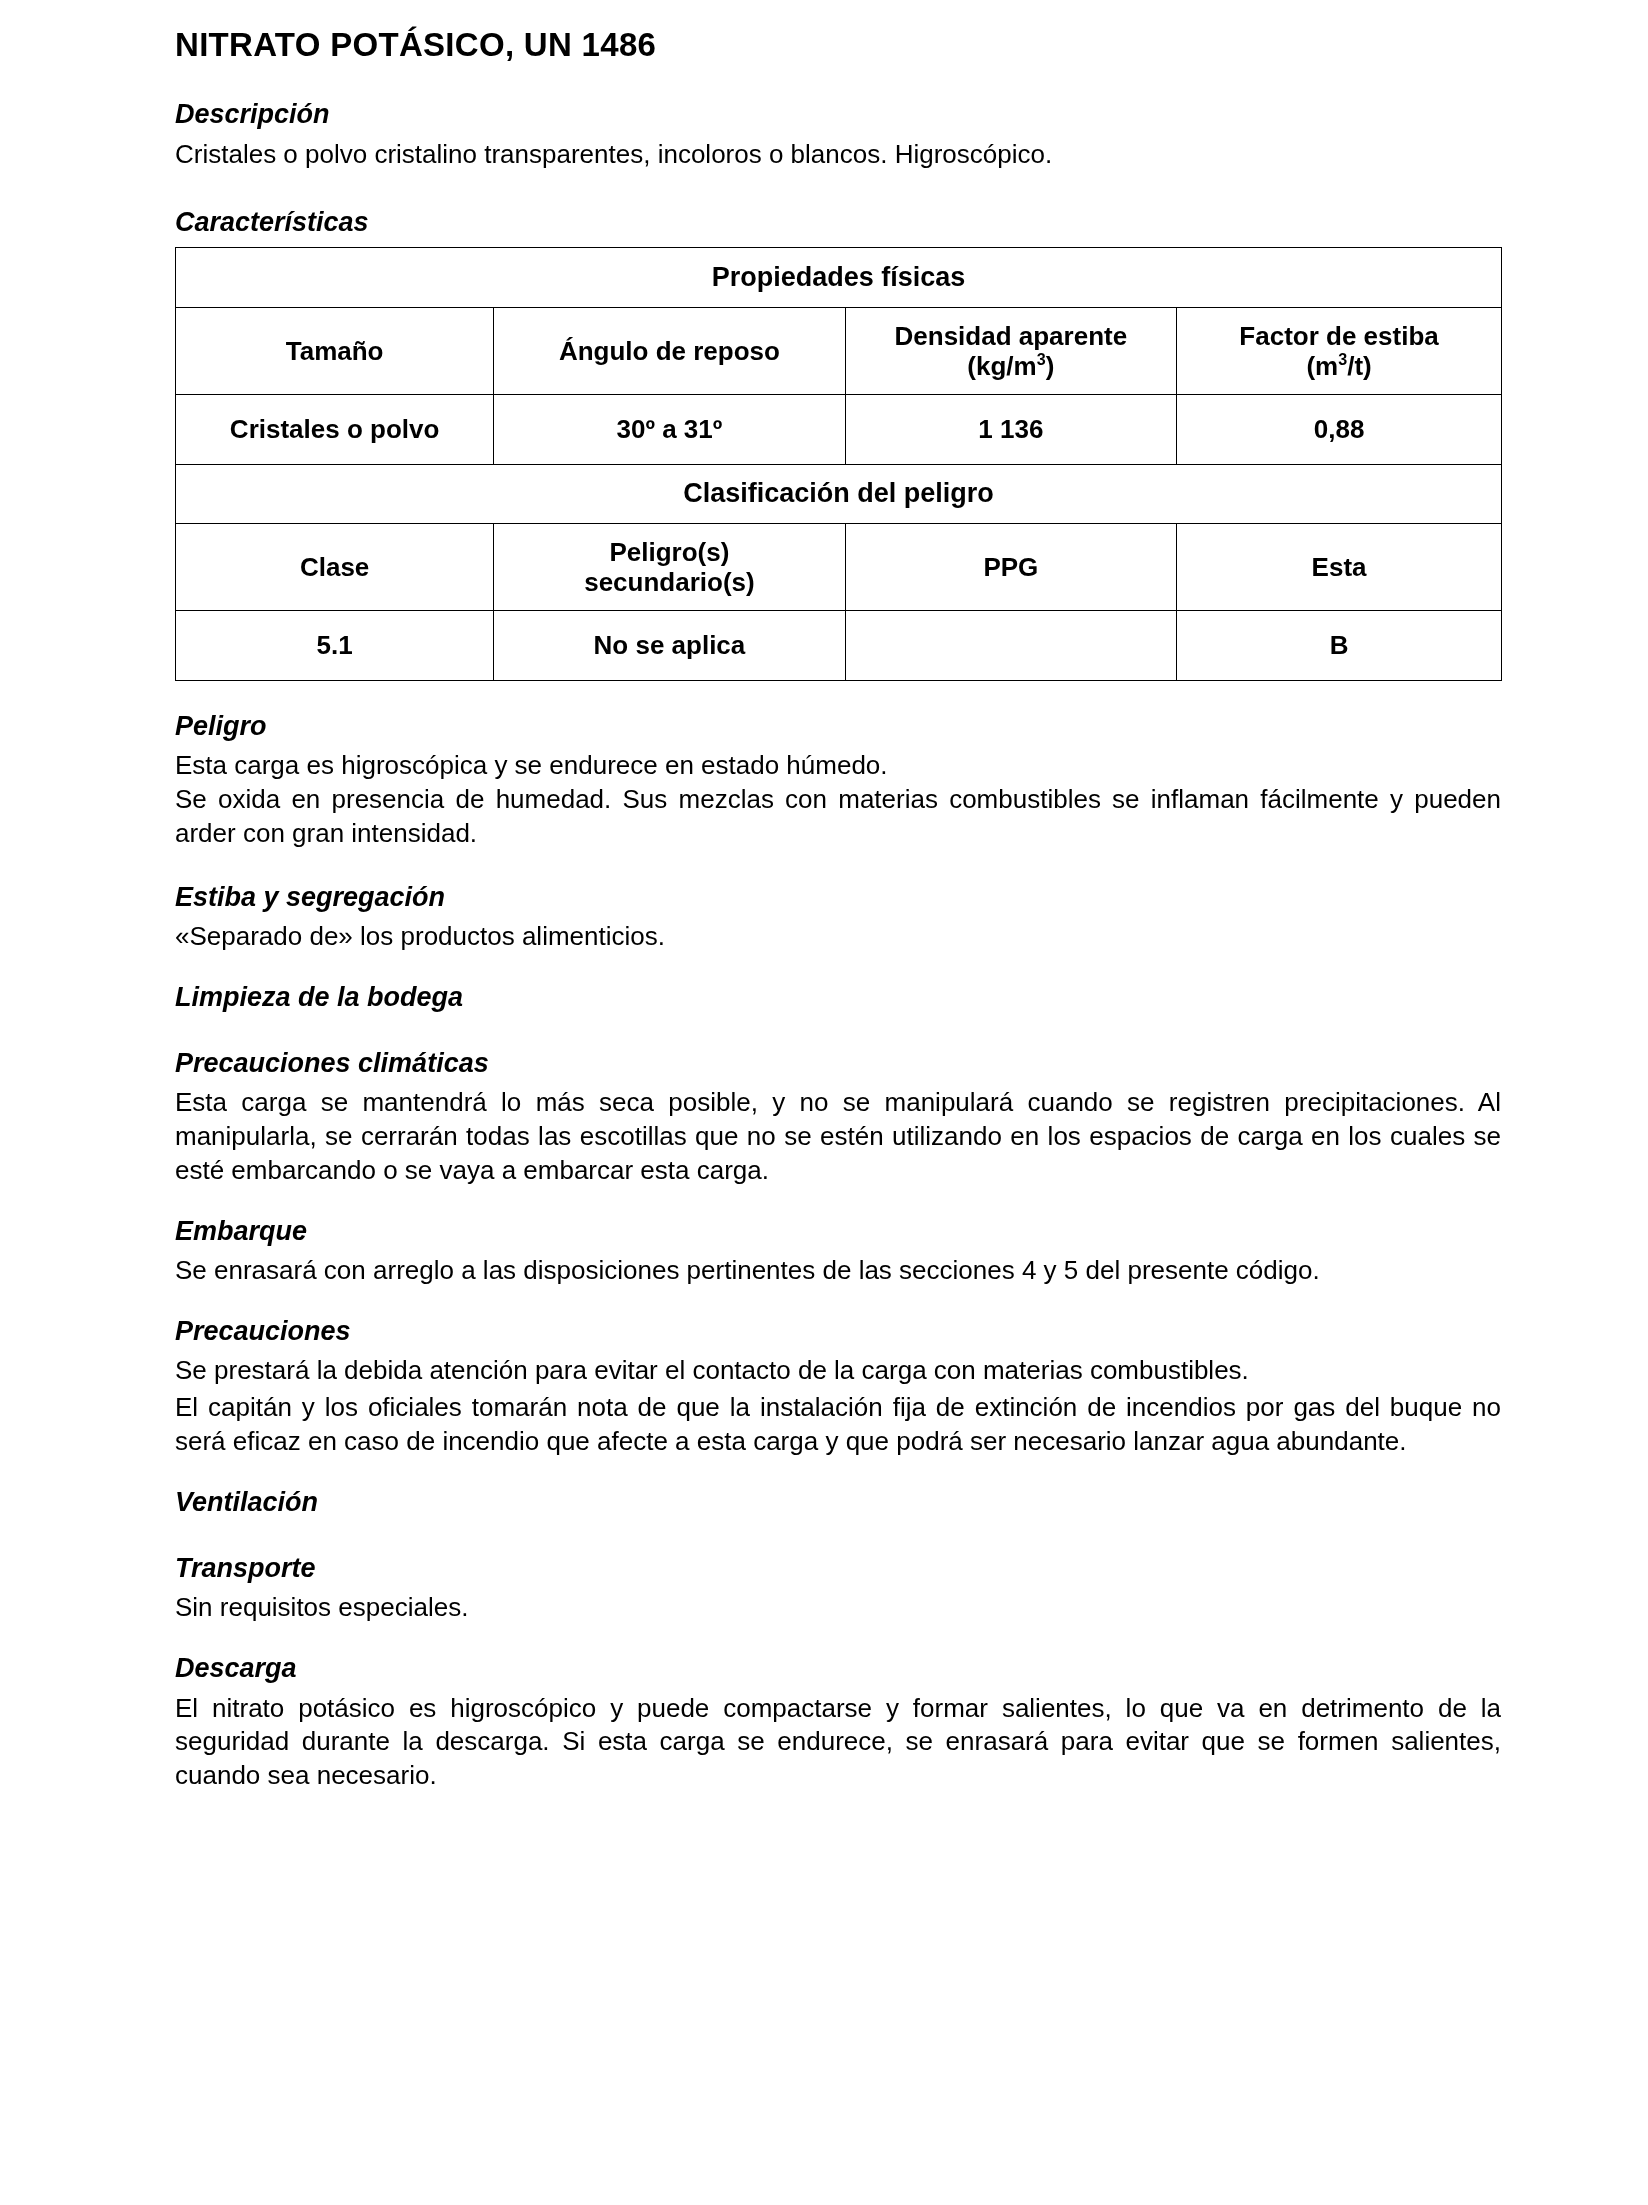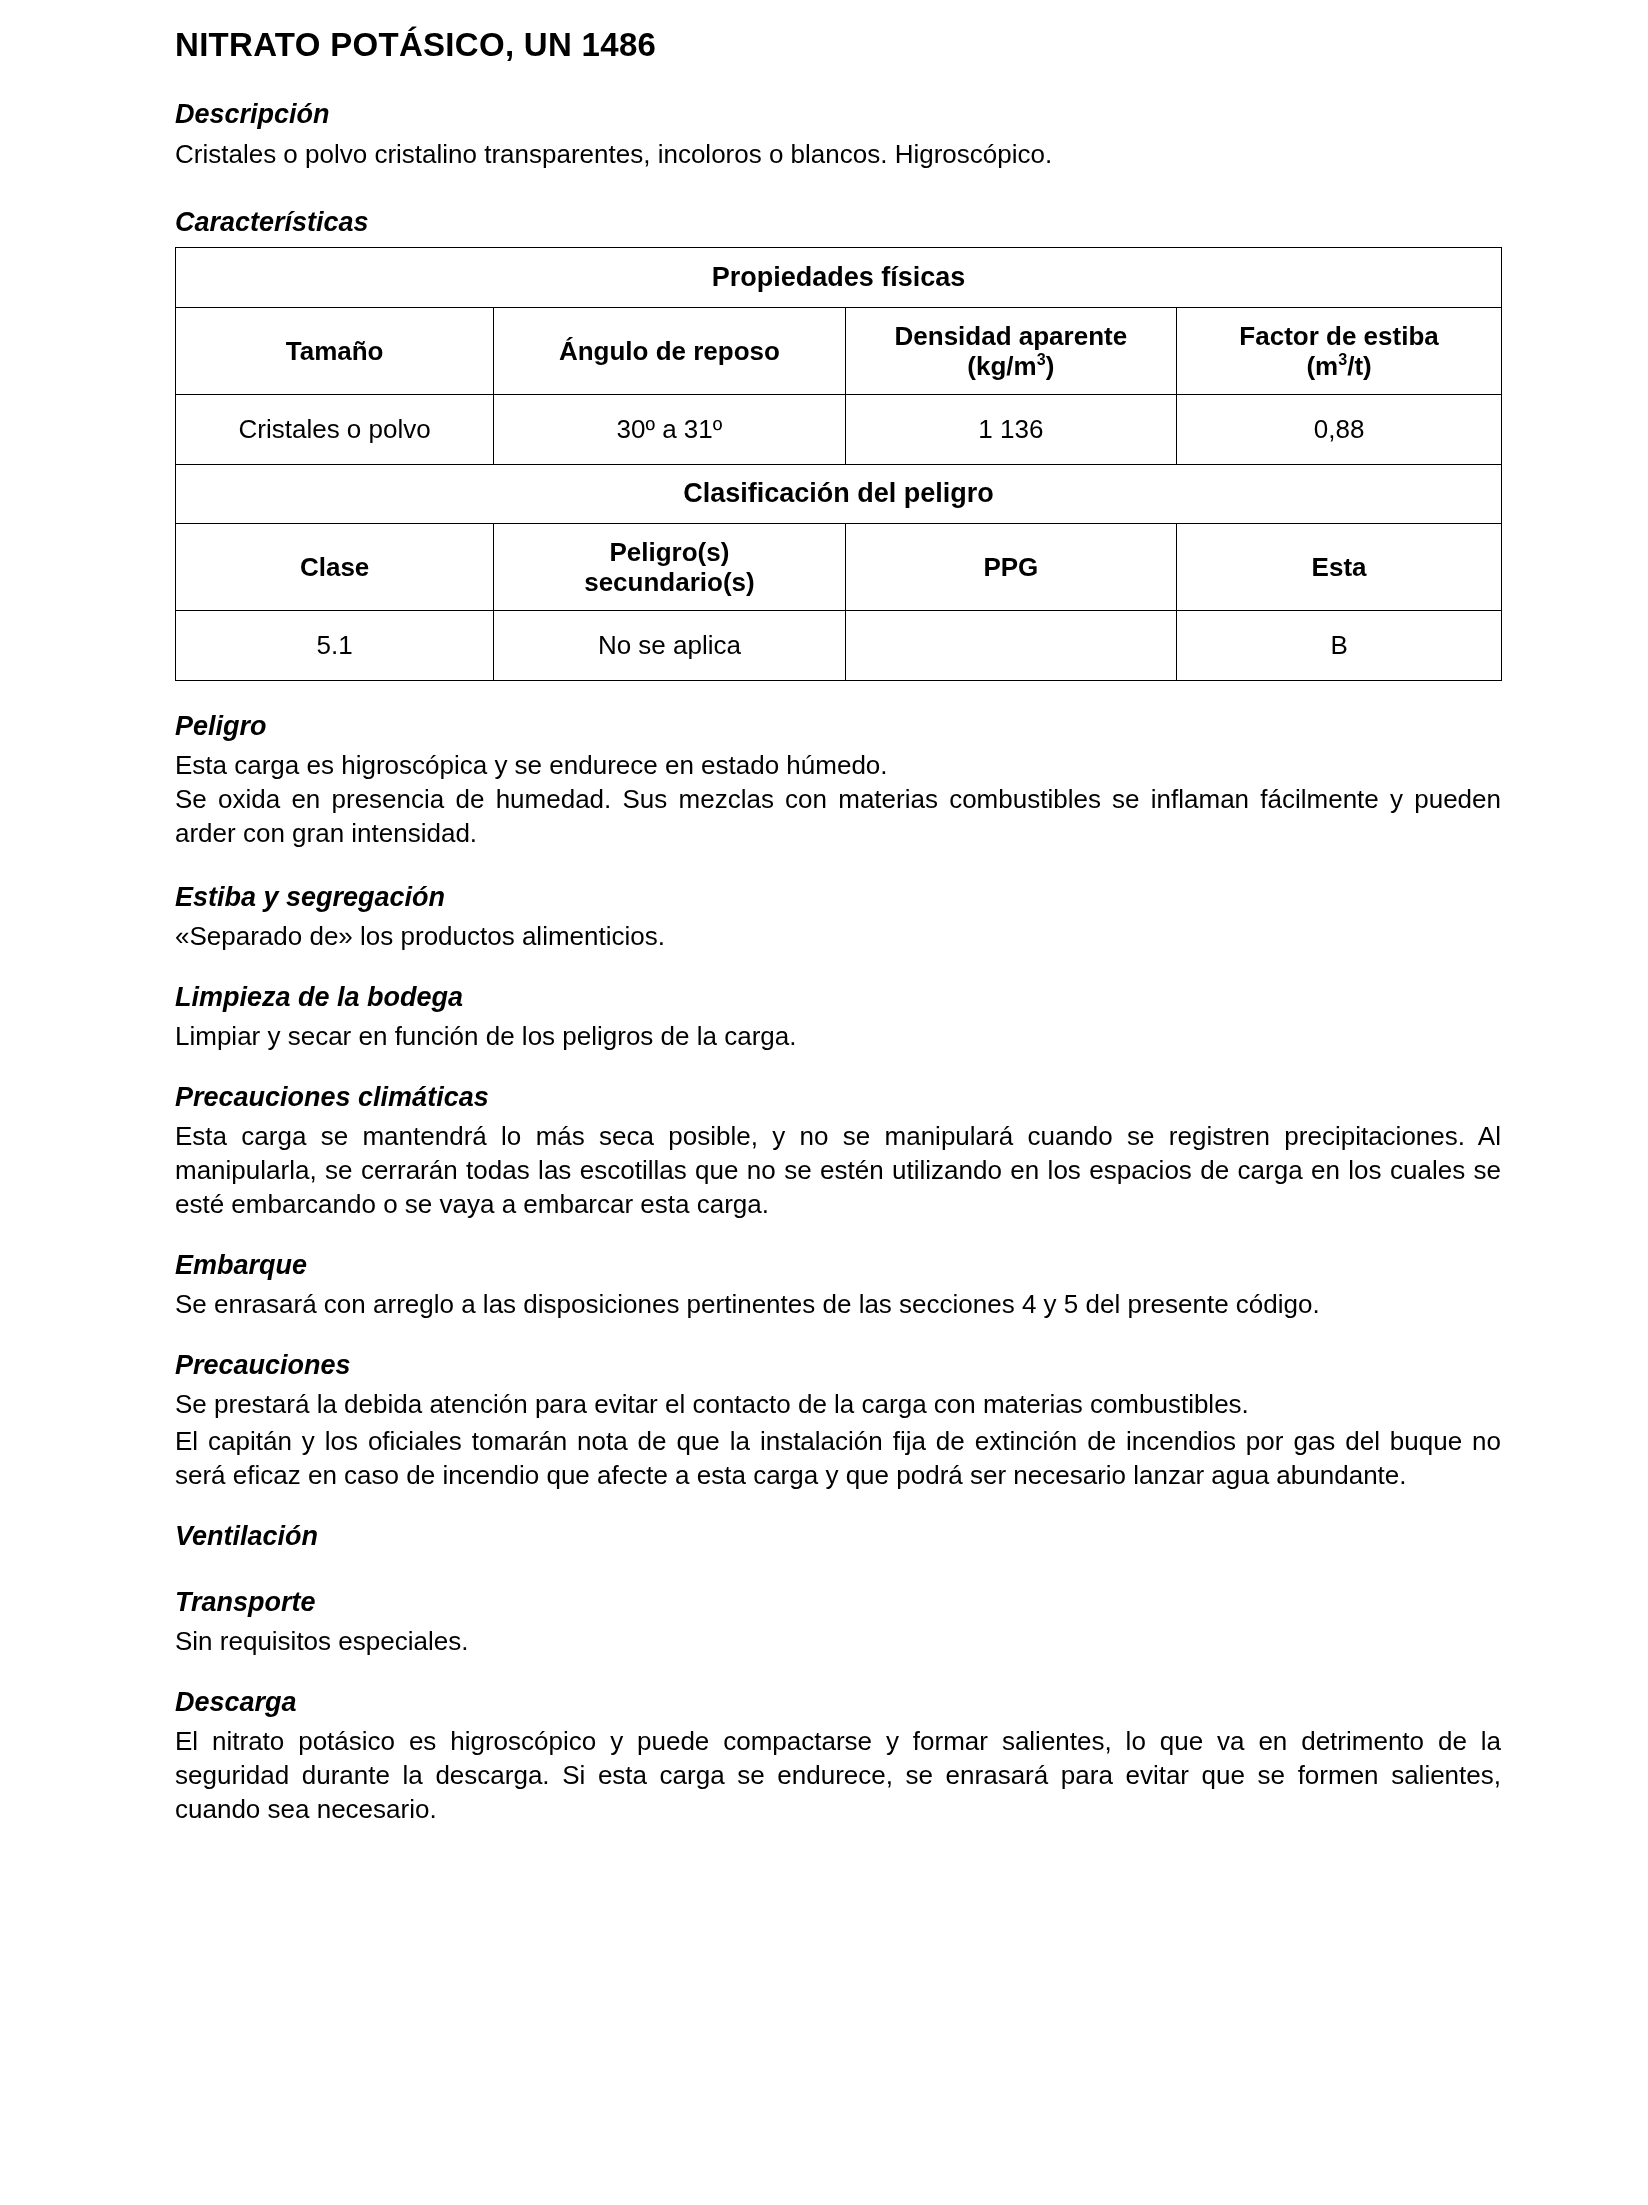--- a/index.html
+++ b/index.html
@@ -59,21 +59,21 @@
     table-layout: fixed;
     margin: 8px 0 0 0;
   }
   .props-table td,
   .props-table th {
     border: 1.6px solid #000000;
     padding: 0;
     text-align: center;
     vertical-align: middle;
     font-size: 26px;
-    font-weight: normal;
+    font-weight: bold;
   }
   .props-table .band {
     font-weight: bold;
     font-size: 27px;
     height: 49px;
     padding: 4.8px 0;
   }
   .props-table .colhead {
     font-weight: bold;
     font-size: 26px;
@@ -175,21 +175,20 @@
 
   <div class="section">
     <div class="section-heading">Estiba y segregación</div>
     <p class="body-text last">«Separado de» los productos alimenticios.</p>
   </div>
 
   <div class="gap-after-block"></div>
 
   <div class="section">
     <div class="section-heading">Limpieza de la bodega</div>
-    <p class="body-text last">Limpiar y secar en función de los peligros de la carga.</p>
   </div>
 
   <div class="gap-after-block"></div>
 
   <div class="section">
     <div class="section-heading">Precauciones climáticas</div>
     <p class="body-text last">Esta carga se mantendrá lo más seca posible, y no se manipulará cuando se registren precipitaciones. Al manipularla, se cerrarán todas las escotillas que no se estén utilizando en los espacios de carga en los cuales se esté embarcando o se vaya a embarcar esta carga.</p>
   </div>
 
   <div class="gap-after-block"></div>

